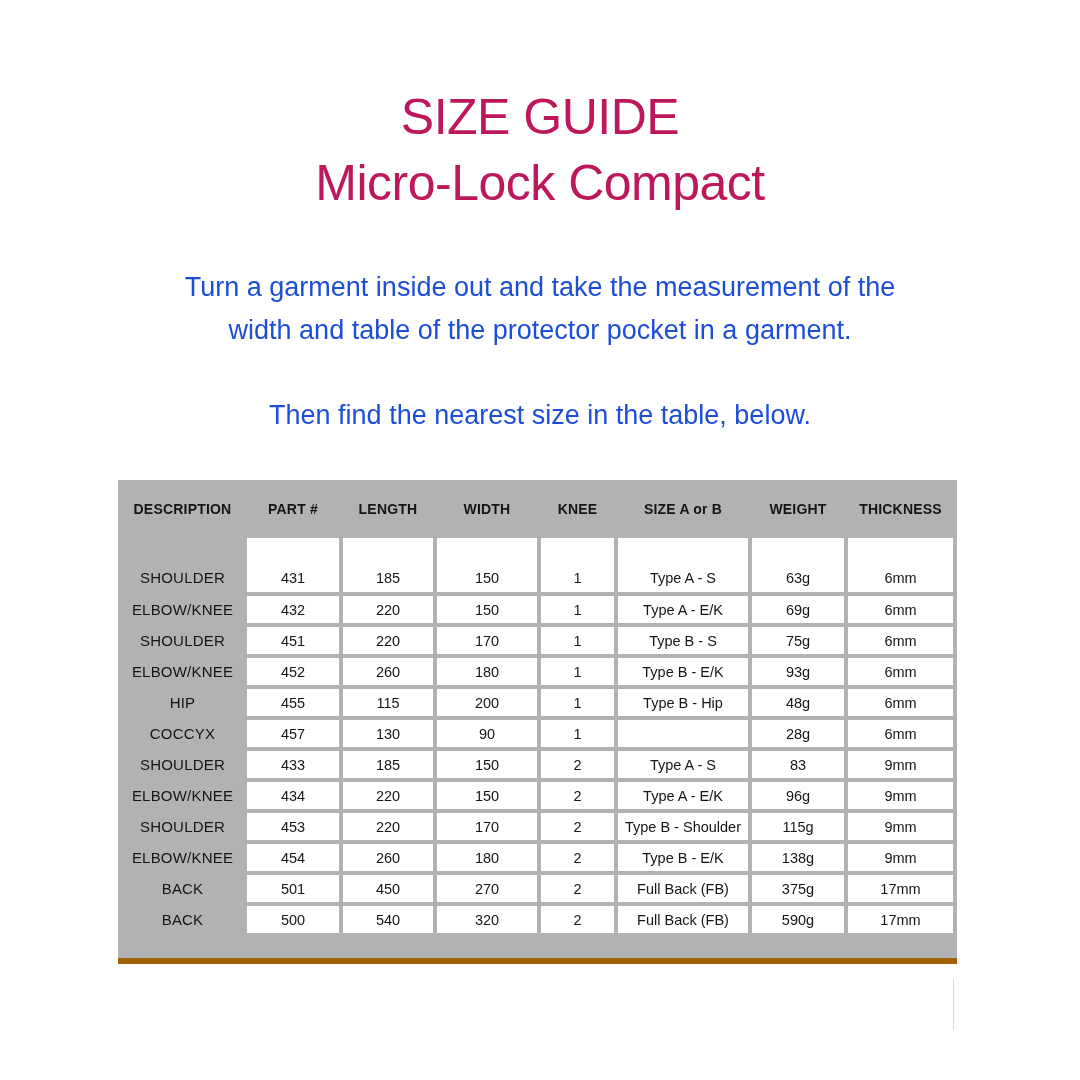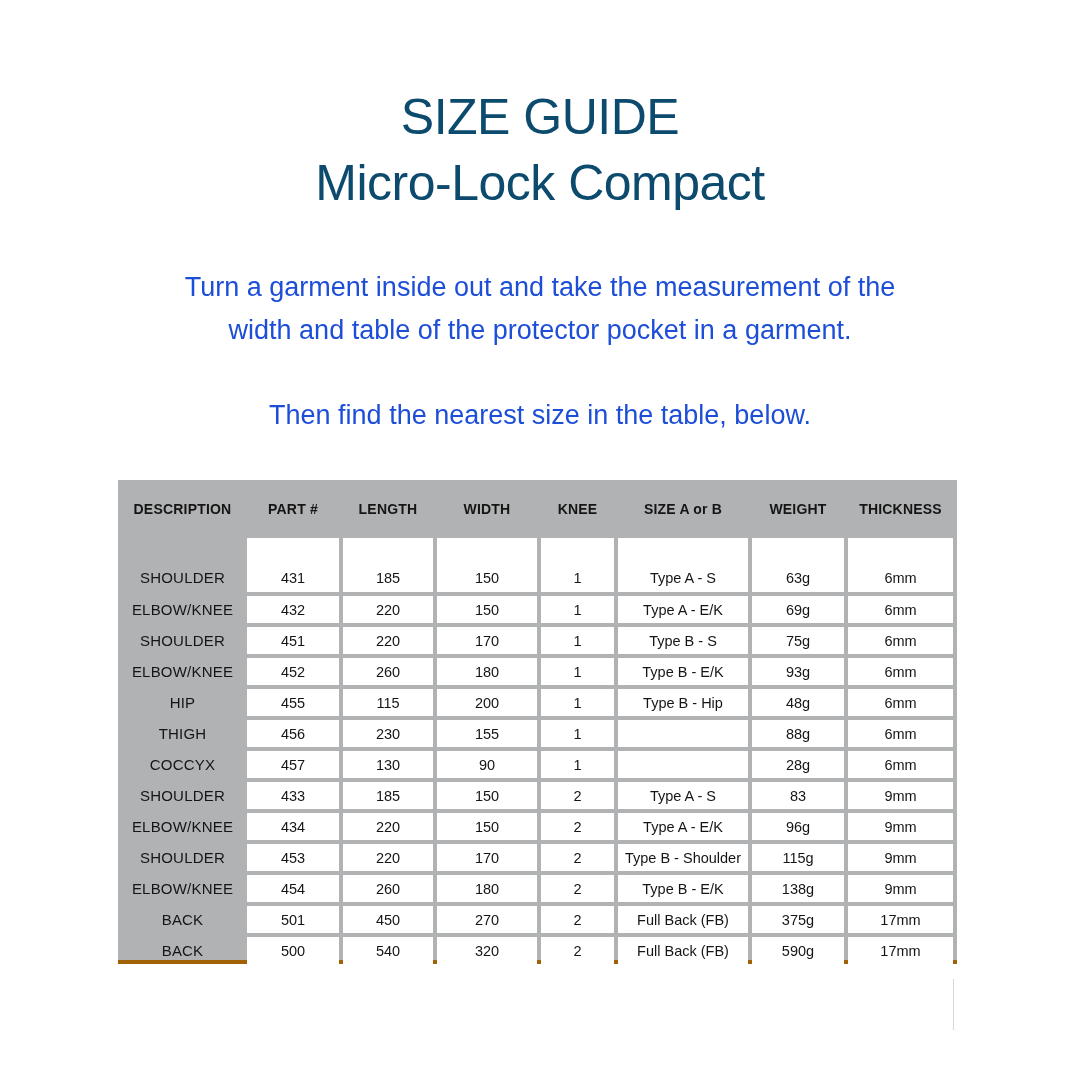--- a/index.html
+++ b/index.html
@@ -9,35 +9,35 @@
     background:#ffffff;
     font-family:"Liberation Sans", sans-serif;
     color:#1a1a1a;
     overflow:hidden;
   }
   .title{
     position:absolute;top:84px;left:0;width:100%;
     text-align:center;
     font-size:50px;line-height:66px;font-weight:400;
     letter-spacing:-0.5px;
-    color:#0c4a6e;
+    color:#be185d;
   }
   .para{
     position:absolute;left:0;width:100%;
     text-align:center;
     font-size:27px;line-height:43px;font-weight:400;
     color:#1d4ed8;
   }
   .para1{top:266px;}
   .para2{top:394px;}
   .table-panel{
     position:absolute;left:118px;top:480px;
     width:839px;height:484px;
     background:#b1b2b4;
-    border-bottom:4px solid #a16207;
+    border-bottom:6px solid #a16207;
     box-sizing:border-box;
   }
   table.size-table{
     border-collapse:separate;
     border-spacing:4px;
     table-layout:fixed;
     width:100%;
   }
   col.c-desc{width:121px;}
   col.c-part{width:92px;}
@@ -157,30 +157,20 @@
             <td class="desc-cell">HIP</td>
             <td class="data-cell">455</td>
             <td class="data-cell">115</td>
             <td class="data-cell">200</td>
             <td class="data-cell">1</td>
             <td class="data-cell">Type B - Hip</td>
             <td class="data-cell">48g</td>
             <td class="data-cell">6mm</td>
           </tr>
           <tr>
-            <td class="desc-cell">THIGH</td>
-            <td class="data-cell">456</td>
-            <td class="data-cell">230</td>
-            <td class="data-cell">155</td>
-            <td class="data-cell">1</td>
-            <td class="data-cell"></td>
-            <td class="data-cell">88g</td>
-            <td class="data-cell">6mm</td>
-          </tr>
-          <tr>
             <td class="desc-cell">COCCYX</td>
             <td class="data-cell">457</td>
             <td class="data-cell">130</td>
             <td class="data-cell">90</td>
             <td class="data-cell">1</td>
             <td class="data-cell"></td>
             <td class="data-cell">28g</td>
             <td class="data-cell">6mm</td>
           </tr>
           <tr>

